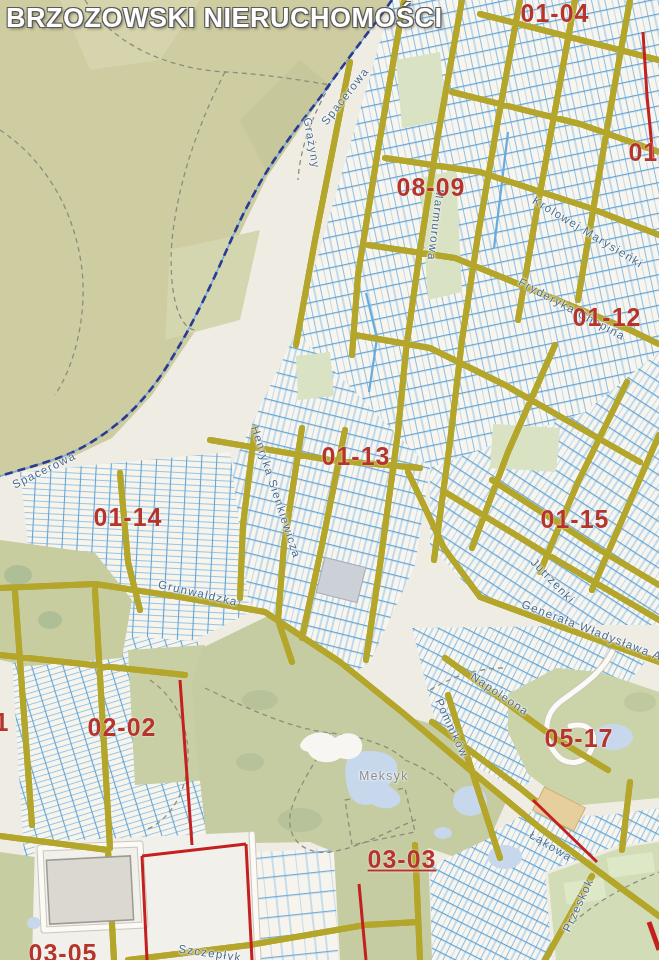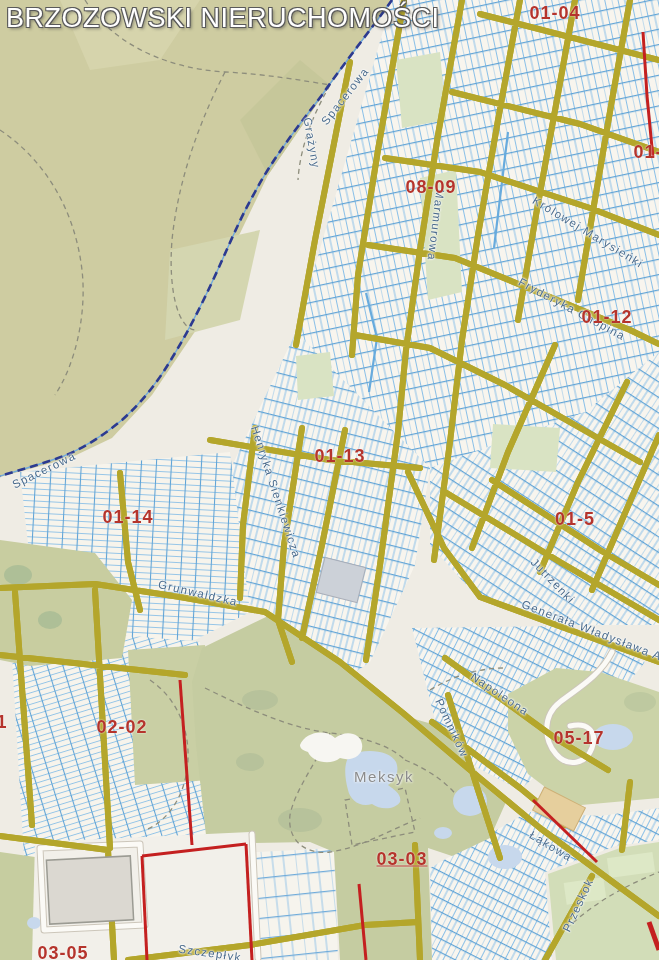--- a/index.html
+++ b/index.html
@@ -1,27 +1,27 @@
 <!DOCTYPE html>
 <html><head>
 <meta charset="utf-8">
 <style>
   html,body{margin:0;padding:0;background:#efece4;}
   #map{position:relative;width:659px;height:960px;overflow:hidden;background:#efece4;
        font-family:"Liberation Sans","DejaVu Sans",sans-serif;}
   #map svg{position:absolute;left:0;top:0;}
   #labels{position:absolute;left:0;top:0;width:659px;height:960px;}
   .map-label{position:absolute;white-space:nowrap;transform-origin:center;pointer-events:none;}
-  .zone{font-weight:bold;font-size:18px;letter-spacing:1px;color:#b5342c;
+  .zone{font-weight:bold;font-size:25px;letter-spacing:1px;color:#b5342c;
         text-shadow:0 0 2px rgba(255,255,255,.75),0 0 1px rgba(255,255,255,.6);}
   .street{font-size:11.5px;letter-spacing:1.3px;color:#4a6b8c;
         text-shadow:0 0 2px #fff,0 0 2px #fff,0 0 3px #fff;}
-  .place{font-size:15px;letter-spacing:1.5px;color:#8b8b8b;
+  .place{font-size:12px;letter-spacing:1.5px;color:#8b8b8b;
         text-shadow:0 0 3px #fff,0 0 3px #fff;}
-  #watermark{position:absolute;left:6px;top:3px;font-weight:normal;font-size:27px;
+  #watermark{position:absolute;left:6px;top:3px;font-weight:bold;font-size:27px;
         letter-spacing:.5px;color:#fff;white-space:nowrap;
         text-shadow:-1px -1px 0 #5a5a5a,1px -1px 0 #5a5a5a,-1px 1px 0 #5a5a5a,
                     1px 1px 0 #5a5a5a,2px 2px 3px rgba(60,60,60,.55);}
 </style>
 </head>
 <body>
 
 <div id="map">
 <svg width="659" height="960" viewBox="0 0 659 960">
   <defs>
@@ -208,23 +208,23 @@
       <span class="map-label street" style="left: 612px; top: 638px; transform: translate(-50%, -50%) rotate(21deg);">Generała Władysława Andersa</span>
       <span class="map-label street" style="left: 500px; top: 694px; transform: translate(-50%, -50%) rotate(34deg);">Napoleona</span>
       <span class="map-label street" style="left: 452px; top: 728px; transform: translate(-50%, -50%) rotate(65deg);">Pomników</span>
       <span class="map-label street" style="left: 551px; top: 846px; transform: translate(-50%, -50%) rotate(31deg);">Łąkowa</span>
       <span class="map-label street" style="left: 578px; top: 905px; transform: translate(-50%, -50%) rotate(-65deg);">Przeskok</span>
       <span class="map-label street" style="left: 210px; top: 953px; transform: translate(-50%, -50%) rotate(8deg);">Szczepłyk</span>
       <span class="map-label place" style="left: 384px; top: 776px; transform: translate(-50%, -50%) rotate(0deg);">Meksyk</span>
       <span class="map-label zone" style="left: 555px; top: 13px; transform: translate(-50%, -50%) rotate(0deg);">01-04</span>
       <span class="map-label zone" style="left: 431px; top: 187px; transform: translate(-50%, -50%) rotate(0deg);">08-09</span>
       <span class="map-label zone" style="left: 607px; top: 317px; transform: translate(-50%, -50%) rotate(0deg);">01-12</span>
-      <span class="map-label zone" style="left: 324px; top: 456px; transform: translate(-50%, -50%) rotate(0deg); padding-left: 32px;">01-13</span>
+      <span class="map-label zone" style="left: 340px; top: 456px; transform: translate(-50%, -50%) rotate(0deg); padding-left: 32px;">01-13</span>
       <span class="map-label zone" style="left: 128px; top: 517px; transform: translate(-50%, -50%) rotate(0deg); text-align: right;">01-14</span>
-      <span class="map-label zone" style="left: 575px; top: 519px; transform: translate(-50%, -50%) rotate(0deg);">01-5</span>
+      <span class="map-label zone" style="left: 575px; top: 519px; transform: translate(-50%, -50%) rotate(0deg);">01-15</span>
       <span class="map-label zone" style="left: 579px; top: 738px; transform: translate(-50%, -50%) rotate(0deg);">05-17</span>
       <span class="map-label zone" style="left: 122px; top: 727px; transform: translate(-50%, -50%) rotate(0deg);">02-02</span>
       <span class="map-label zone" style="left: 402px; top: 859px; transform: translate(-50%, -50%) rotate(0deg); text-decoration: underline;">03-03</span>
       <span class="map-label zone" style="left: 63px; top: 953px; transform: translate(-50%, -50%) rotate(0deg);">03-05</span>
       <span class="map-label zone" style="left: 2px; top: 722px; transform: translate(-50%, -50%) rotate(0deg);">1</span>
       <span class="map-label zone" style="left: 648px; top: 152px; transform: translate(-50%, -50%) rotate(0deg);">01-</span>
     </div>
 
 <div id="watermark">BRZOZOWSKI NIERUCHOMOŚCI</div>
 </div>

